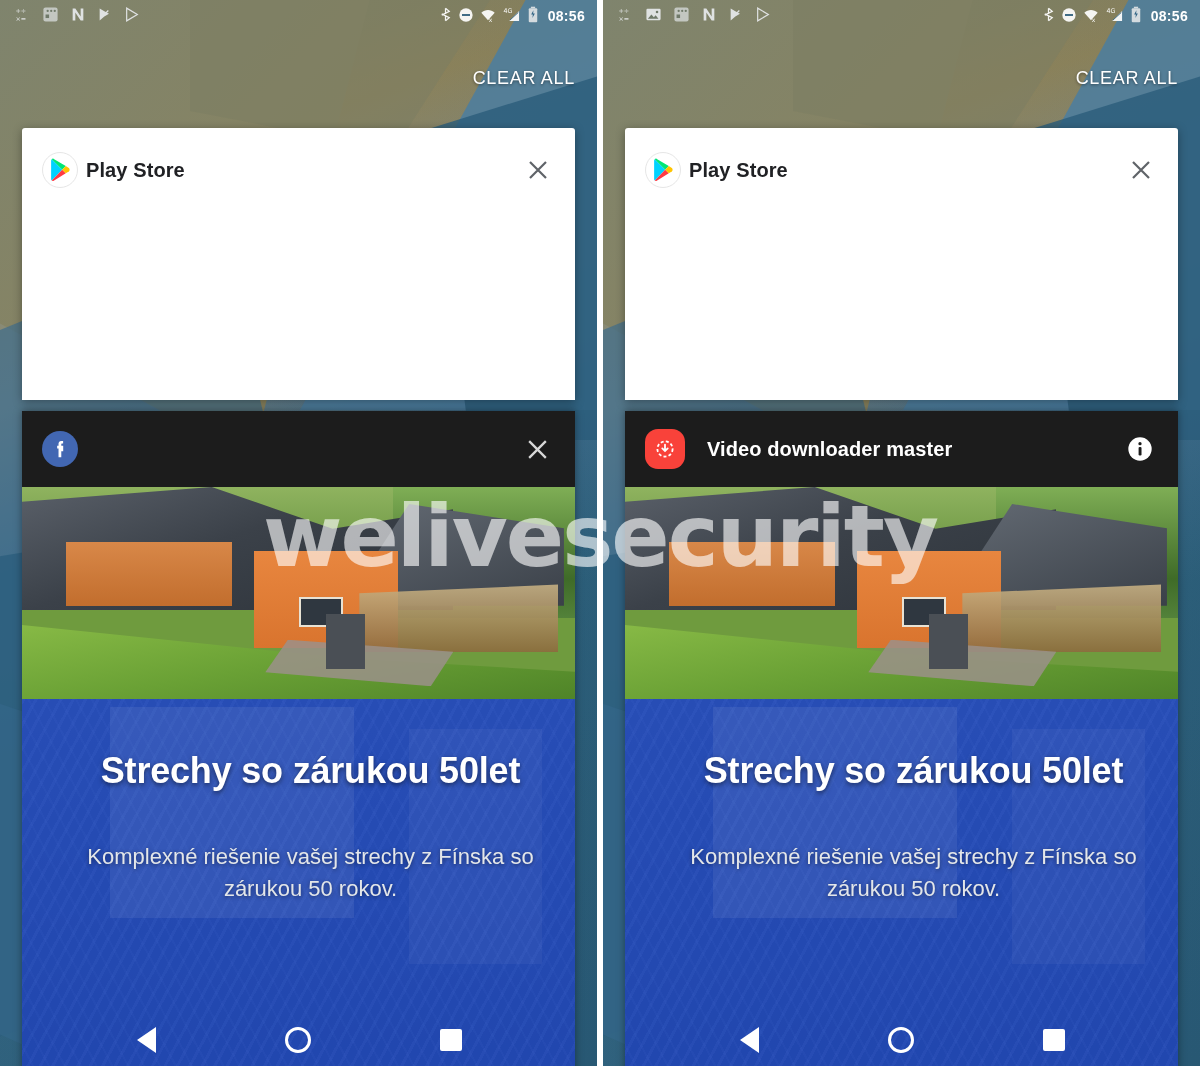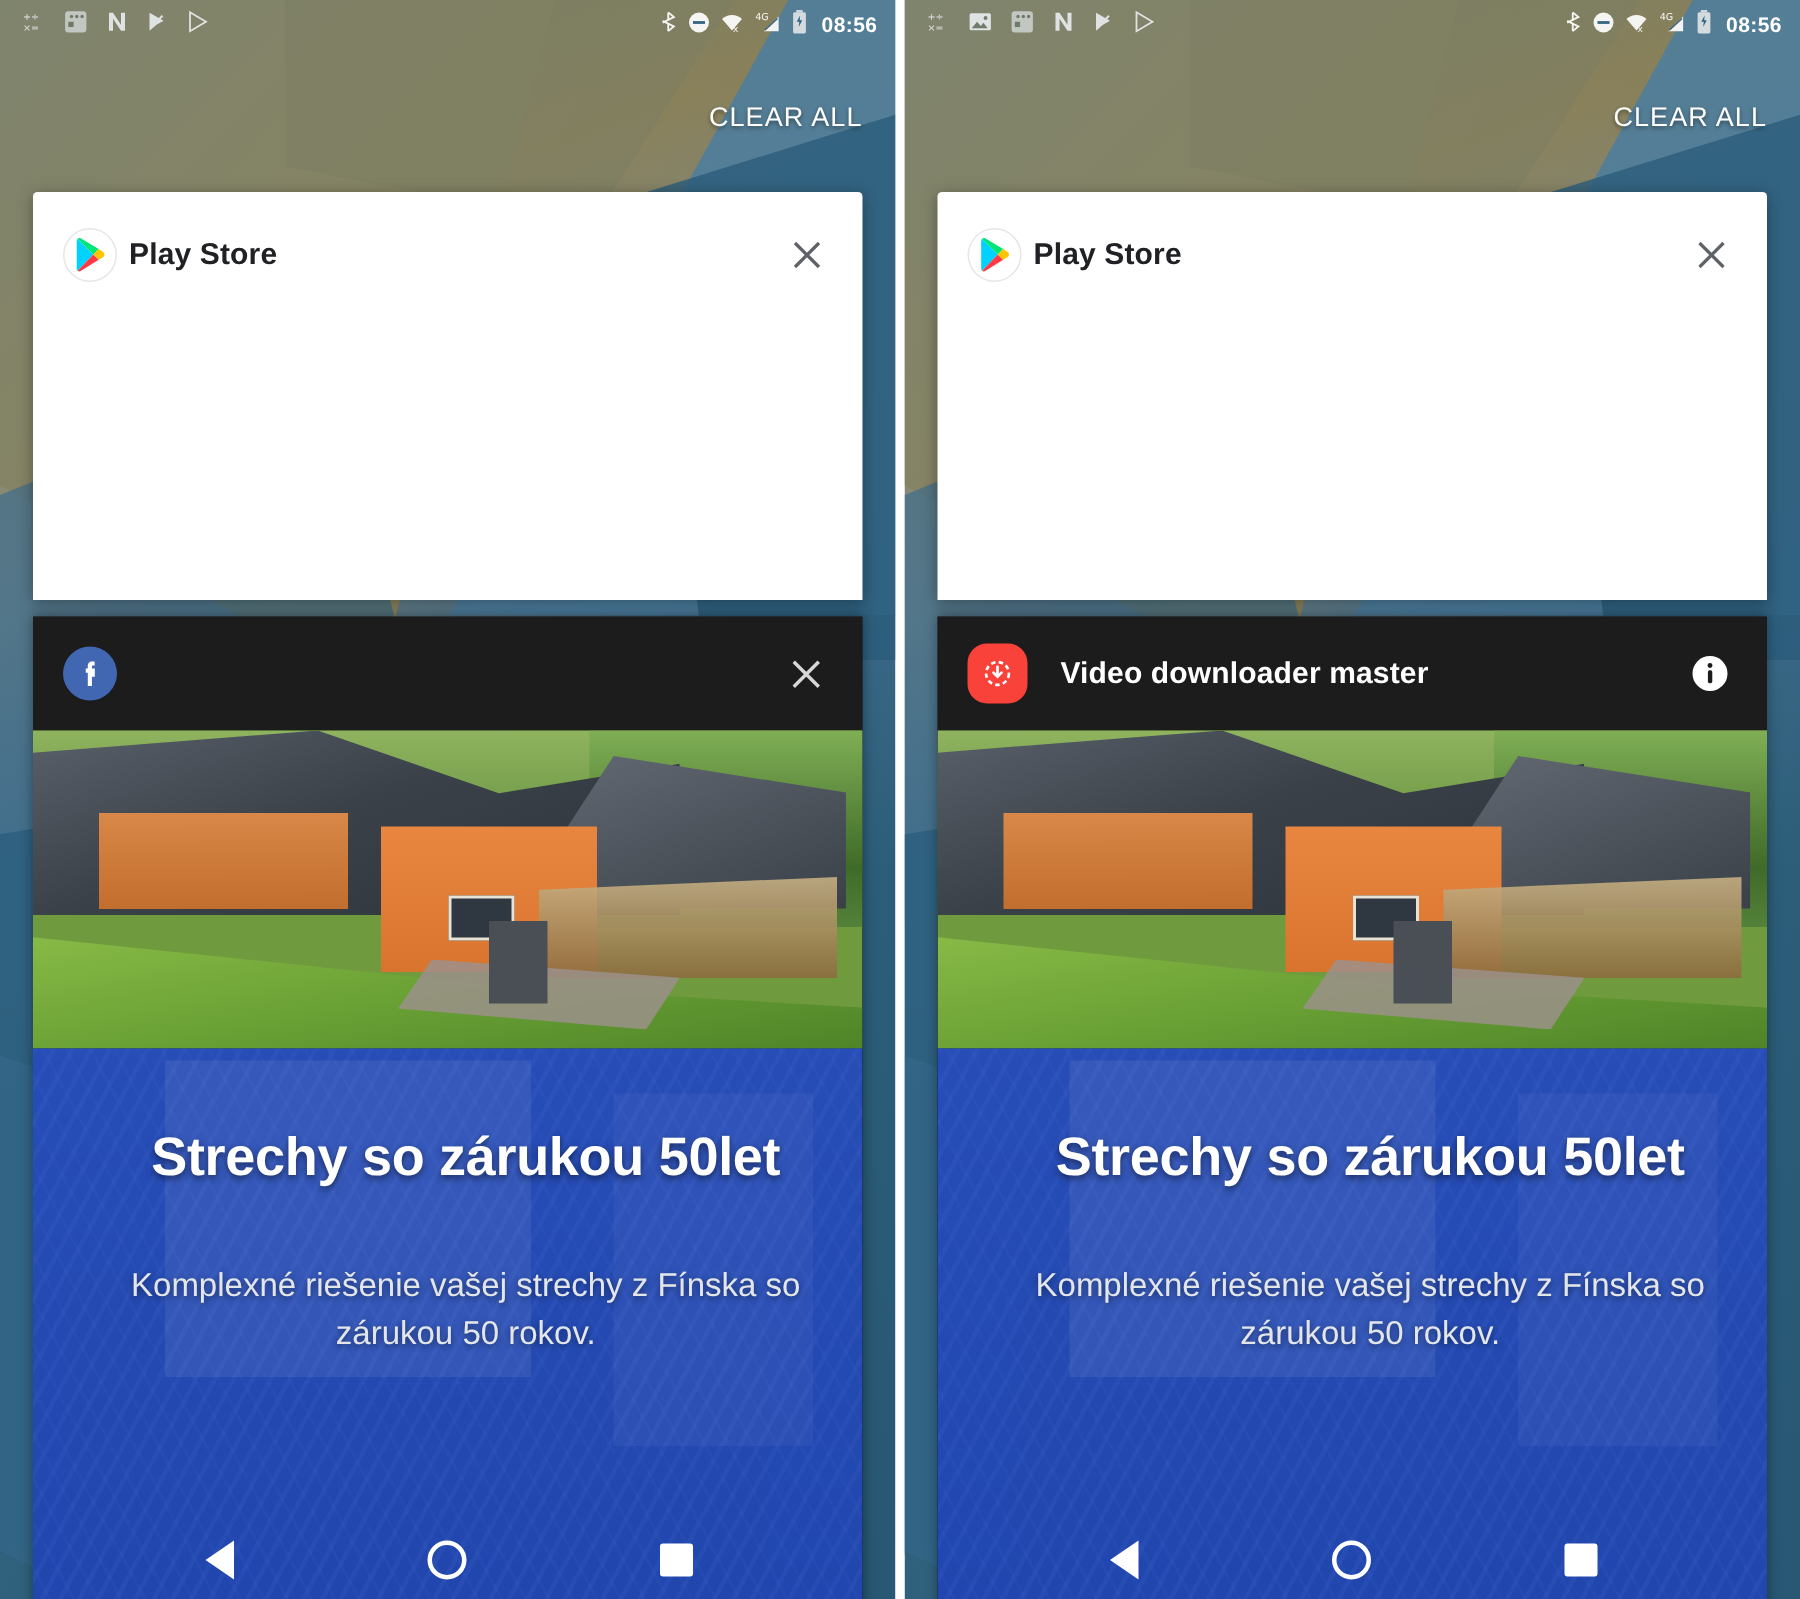--- a/index.html
+++ b/index.html
@@ -479,14 +479,17 @@
           <span class="nav-home"></span>
         </span>
       <span class="nav-btn">
           <span class="nav-recent"></span>
         </span>
     </div>
   </div>
 
   <div class="divider"></div>
 
+  <div class="watermark">
+    <span>welivesecurity</span>
+  </div>
 
 </div>
 
 </body></html>

